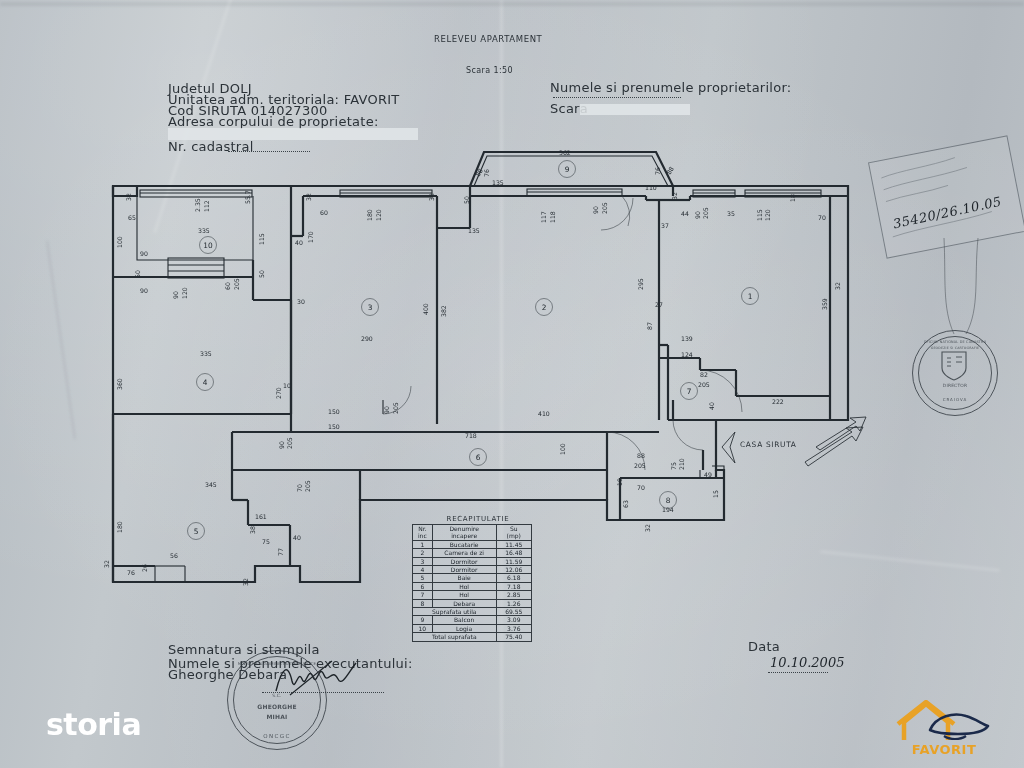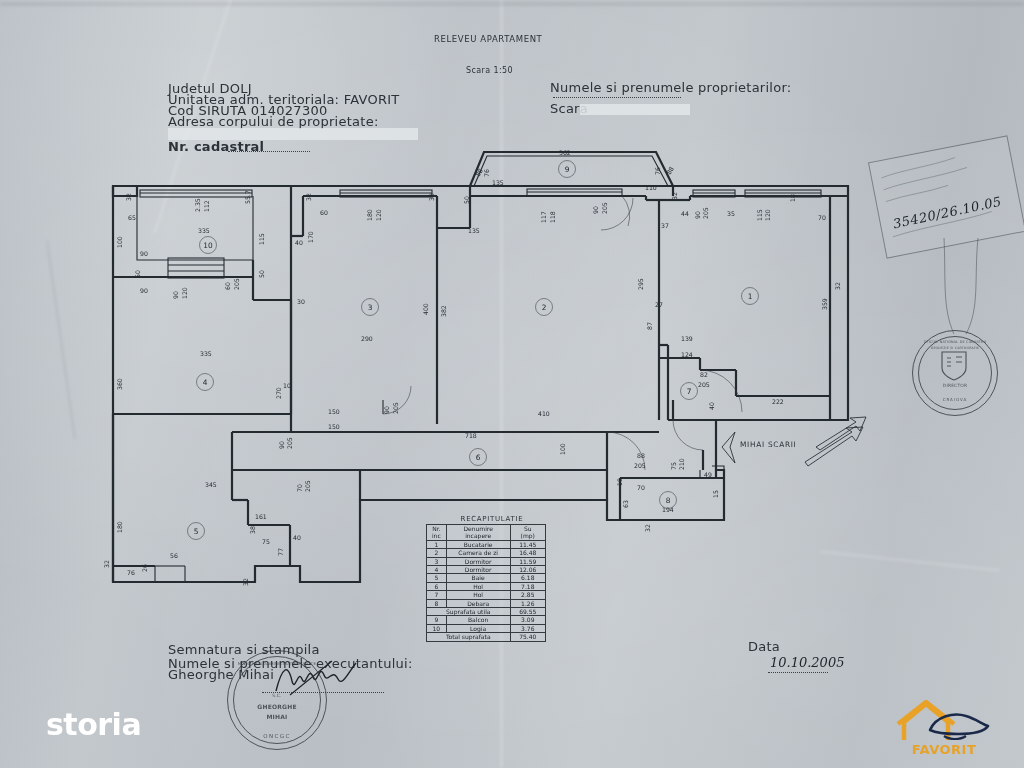--- a/index.html
+++ b/index.html
@@ -28,21 +28,21 @@
   
   .txt{position:absolute;color:#2b3238;font-family:"DejaVu Sans", sans-serif;white-space:pre;}
   .hdr-title{font-size:8.5px;letter-spacing:.6px;}
   .hdr-sub{font-size:8px;letter-spacing:.4px;}
   .blk{font-size:13px;line-height:11.5px;letter-spacing:.25px;}
   .casa{font-size:7.4px;letter-spacing:.7px;}
   .fieldline{position:absolute;border-bottom:1px dotted #3a4248;}
   .whitebox{position:absolute;background:rgba(226,230,233,.85);}
 
   
-  #recap{position:absolute;left:426px;top:515px;width:132px;}
+  #recap{position:absolute;left:412px;top:515px;width:132px;}
   #recap .cap{text-align:center;font-size:7px;letter-spacing:.7px;color:#2b3238;margin-bottom:1px;}
   #recap table{border-collapse:collapse;width:120px;background:rgba(200,206,211,.35);}
   #recap td,#recap th{
     border:1px solid #333a40;font-size:6px;line-height:7.4px;
     color:#222930;padding:0 1px;font-weight:normal;font-family:"DejaVu Sans", sans-serif;
   }
   #recap .c-nr{width:17px;text-align:center;}
   #recap .c-den{width:62px;text-align:center;}
   #recap .c-su{width:33px;text-align:center;}
   #recap .span2{text-align:center;}
@@ -343,29 +343,29 @@
 
 <div class="txt hdr-title" style="left:434px;top:34px;">RELEVEU APARTAMENT</div>
 <div class="txt hdr-sub" style="left:458px;top:66px;margin-left:8px;">Scara 1:50</div>
 
 <div class="txt blk" style="left:168px;top:83px;">Judetul DOLJ</div>
 <div class="txt blk" style="left:168px;top:94px;">Unitatea adm. teritoriala: FAVORIT</div>
 <div class="txt blk" style="left:168px;top:105px;">Cod SIRUTA 014027300</div>
 <div class="txt blk" style="left:168px;top:116px;text-align:center;">Adresa corpului de proprietate:</div>
 <div class="whitebox" style="left:168px;top:128px;width:250px;height:12px;"></div>
 
-<div class="txt blk" style="left:168px;top:141px;font-weight:bold;">Nr. cadastral</div>
+<div class="txt blk" style="left:168px;top:141px;">Nr. cadastral</div>
 <div class="fieldline" style="left:228px;top:151px;width:82px;"></div>
 
 <div class="txt blk" style="left:550px;top:82px;">Numele si prenumele proprietarilor:</div>
 <div class="fieldline" style="left:553px;top:97px;width:128px;"></div>
 <div class="txt blk" style="left:550px;top:103px;">Scara</div>
 <div class="whitebox" style="left:580px;top:104px;width:110px;height:11px;"></div>
 
-<div class="txt casa" style="left:740px;top:440px;">MIHAI SCARII</div>
+<div class="txt casa" style="left:740px;top:440px;">CASA SIRUTA</div>
 
 <div id="recap">
   <div class="cap">RECAPITULATIE</div>
   <table>
     <tbody>
       <tr>
         <th class="c-nr">
           <span>Nr.</span><br>
           <span>inc</span>
         </th>
@@ -434,21 +434,21 @@
         </tr>
       <tr>
           <td class="span2" colspan="2">Total suprafata</td>
           <td class="c-su">75.40</td>
         </tr>
     </tbody>
   </table>
 </div>
 
 <div class="txt blk" style="left:168px;top:658px;">Numele si prenumele executantului:</div>
-<div class="txt blk" style="left:168px;top:669px;">Gheorghe Mihai</div>
+<div class="txt blk" style="left:168px;top:669px;">Gheorghe Debara</div>
 <div class="txt blk" style="left:168px;top:644px;">Semnatura si stampila</div>
 <div class="fieldline" style="left:262px;top:692px;width:122px;"></div>
 
 <svg style="position:absolute;left:272px;top:655px;" width="90" height="45">
   <path d="M4,36 C10,12 16,8 20,26 C23,38 26,14 30,24 C34,34 36,10 41,22
            C45,32 47,8 52,20 C56,30 60,12 66,24 C70,32 76,18 84,8" fill="none" stroke="#1d2328" stroke-width="1.4"></path>
   <path d="M18,40 L60,6" fill="none" stroke="#1d2328" stroke-width="1.1"></path>
 </svg>
 
 <div class="stamp-round" style="left:227px;top:650px;width:98px;height:98px;">

